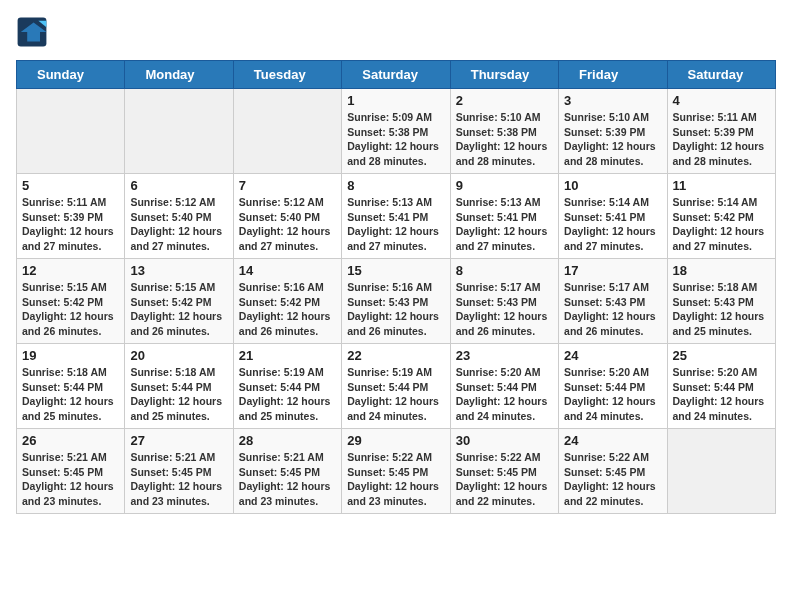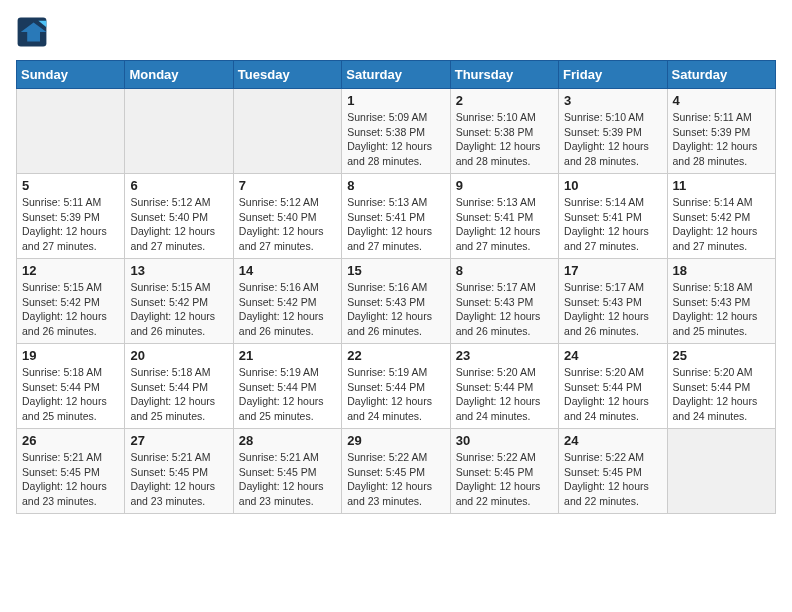--- a/index.html
+++ b/index.html
@@ -39,21 +39,21 @@
     }
     .calendar-table {
       width: 100%;
       border-collapse: collapse;
       border: 1px solid #ccc;
     }
     .calendar-table th {
       background: #2979b8;
       color: #fff;
       font-size: 13px;
-      padding: 6px 4px;
+      padding: 6px 20px;
       text-align: left;
       border: 1px solid #1a5a9a;
     }
     .calendar-table td {
       vertical-align: top;
       border: 1px solid #ccc;
       padding: 4px 5px;
       width: calc(100% / 7);
       min-height: 80px;
       background: #fff;
@@ -68,20 +68,21 @@
       font-size: 13px;
       font-weight: bold;
       color: #222;
       display: block;
       margin-bottom: 2px;
     }
     .day-info {
       font-size: 10.5px;
       color: #333;
       line-height: 1.4;
+      font-weight: bold;
     }
     .empty-cell {
       background: #f0f0f0 !important;
     }
     .week-row td { height: 85px; }
   </style>
 </head>
 <body>
 
 <div class="header-section">

